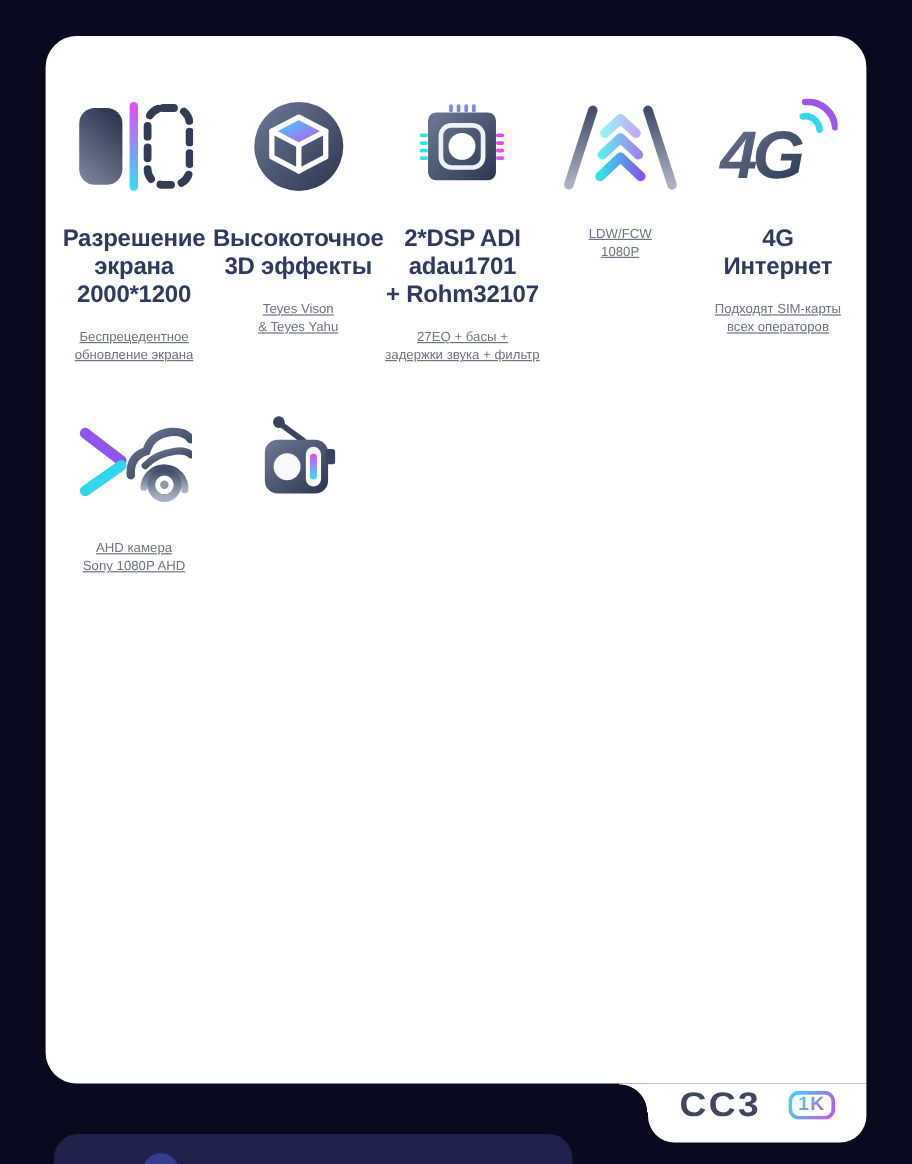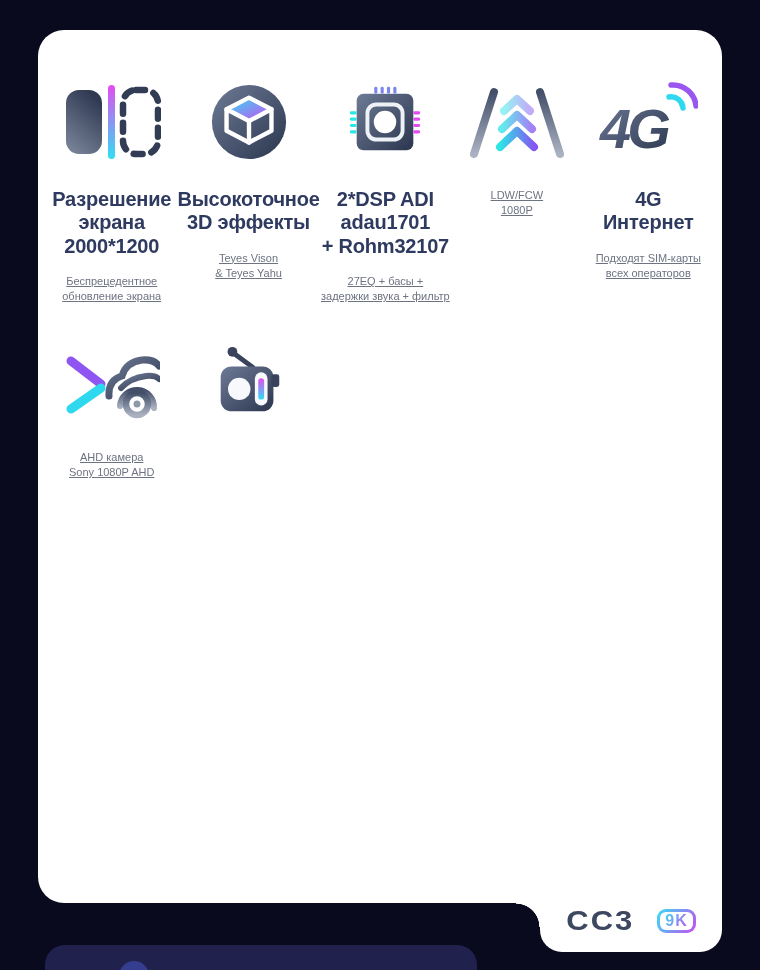--- a/index.html
+++ b/index.html
@@ -220,20 +220,20 @@
         </svg>
       </div>
     </div>
 
 
   </div>
 
   <div class="card-tab">
     <div class="logo-row">
       <span class="logo-text">CC3</span>
-      <span class="logo-badge"><span>9K</span></span>
+      <span class="logo-badge"><span>1K</span></span>
     </div>
   </div>
 </div>
 
 <div class="next-card">
   <div class="next-icon"></div>
 </div>
 
 </body></html>

